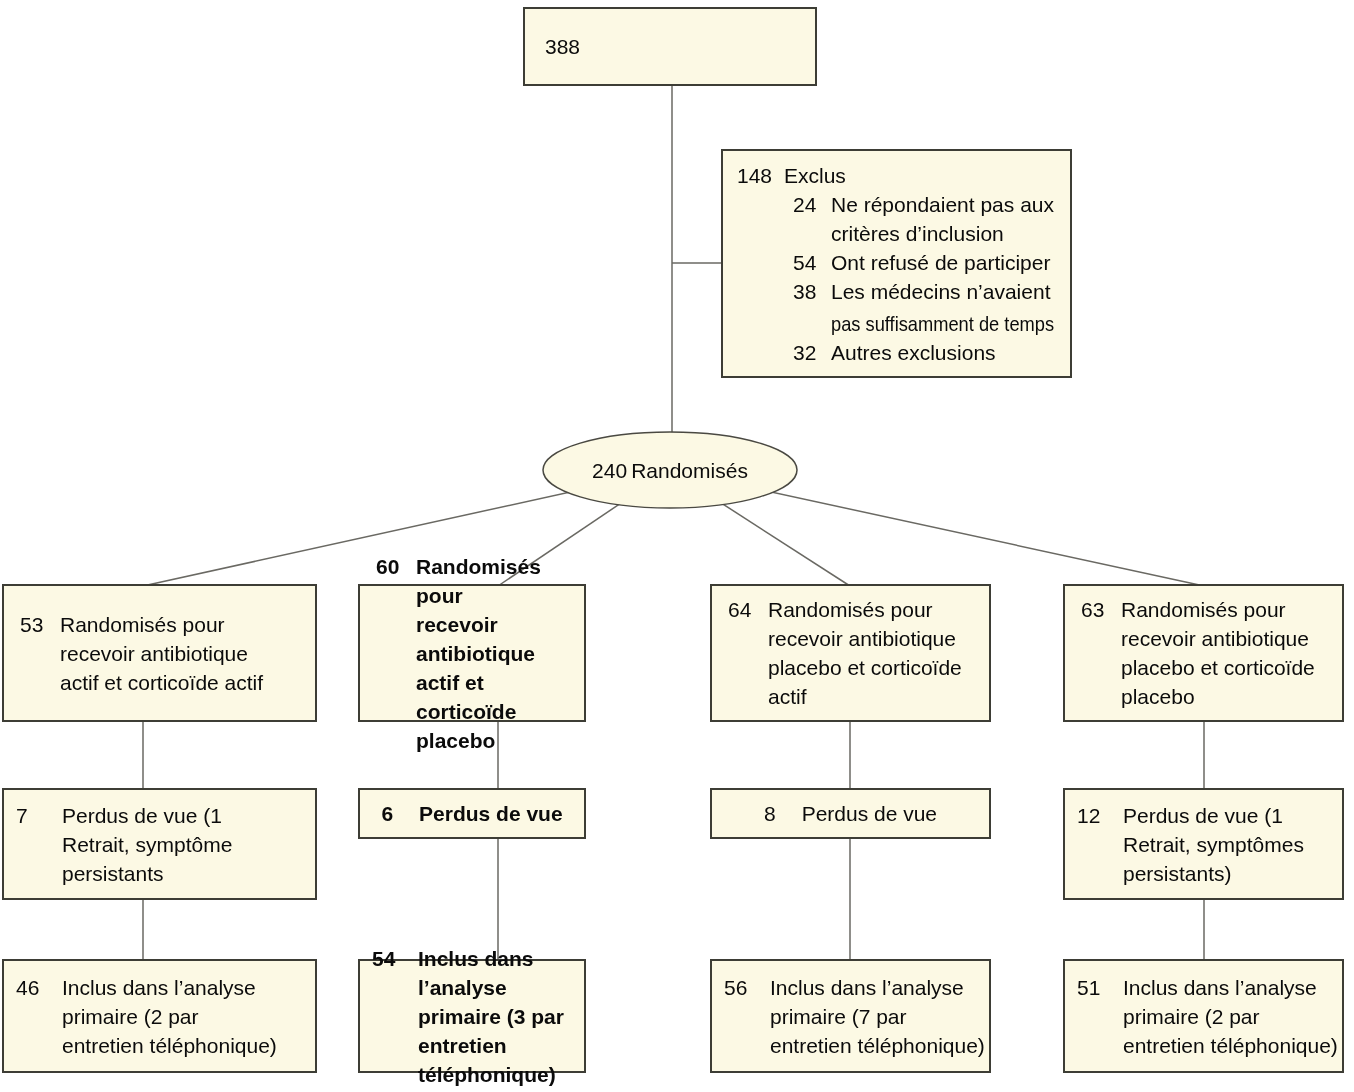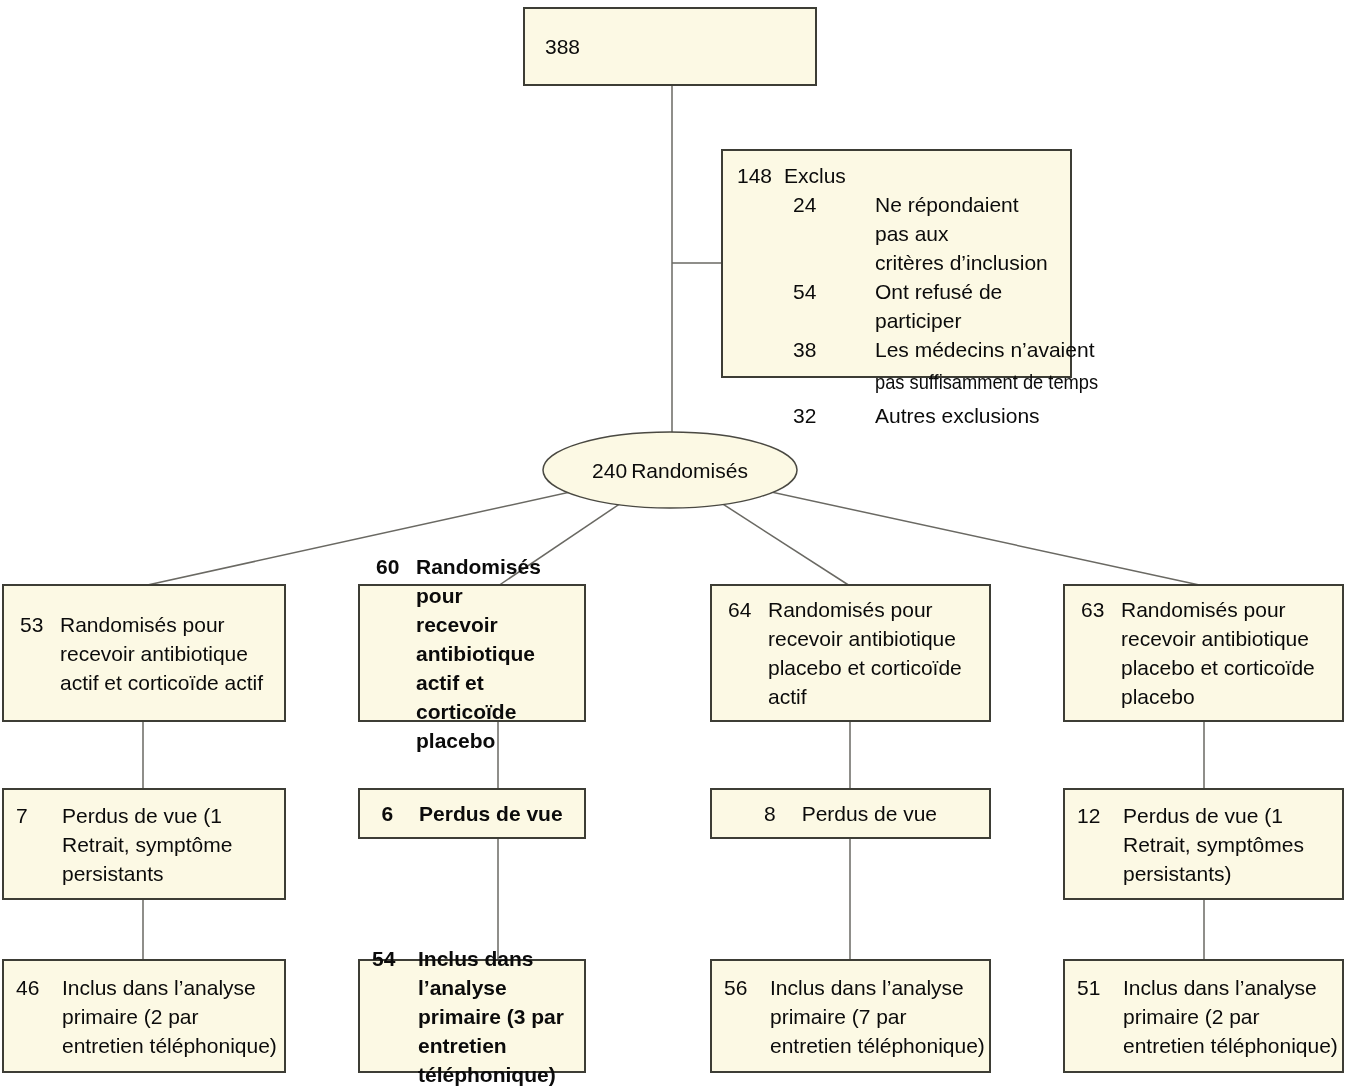--- a/index.html
+++ b/index.html
@@ -24,33 +24,33 @@
   
   .top-box{left:523px;top:7px;width:294px;height:79px;}
   .top-box .row{padding-left:20px;}
   .top-box .num{width:52px;}
 
   
   .excl-box{left:721px;top:149px;width:351px;height:229px;display:block;padding:10px 16px 0 14px;}
   .excl-head{display:flex;}
   .excl-head .num{width:47px;}
   .excl-list{margin-left:56px;}
-  .reason{display:flex;gap:44px;}
+  .reason{display:flex;}
   .reason .num{width:38px;}
-  .reason-gap{margin-top:5px;}
+  .reason-gap{}
   .condensed{display:block;transform:scaleX(0.87);transform-origin:0 50%;white-space:nowrap;margin-top:3px;}
 
   
   .ellipse-label{
     position:absolute;left:543px;top:432px;width:254px;height:76px;z-index:2;
     display:flex;align-items:center;justify-content:center;gap:4px;
   }
 
   
-  .c1{left:2px;width:284px;}
+  .c1{left:2px;width:315px;}
   .c2{left:358px;width:228px;font-weight:bold;}
   .c3{left:710px;width:281px;}
   .c4{left:1063px;width:281px;}
 
   .arm{top:584px;height:138px;}
   .arm .row{padding-left:16px;}
   .arm .num{width:40px;}
 
   .lost-multi{top:788px;height:112px;}
   .lost-multi .row{padding-left:12px;}

